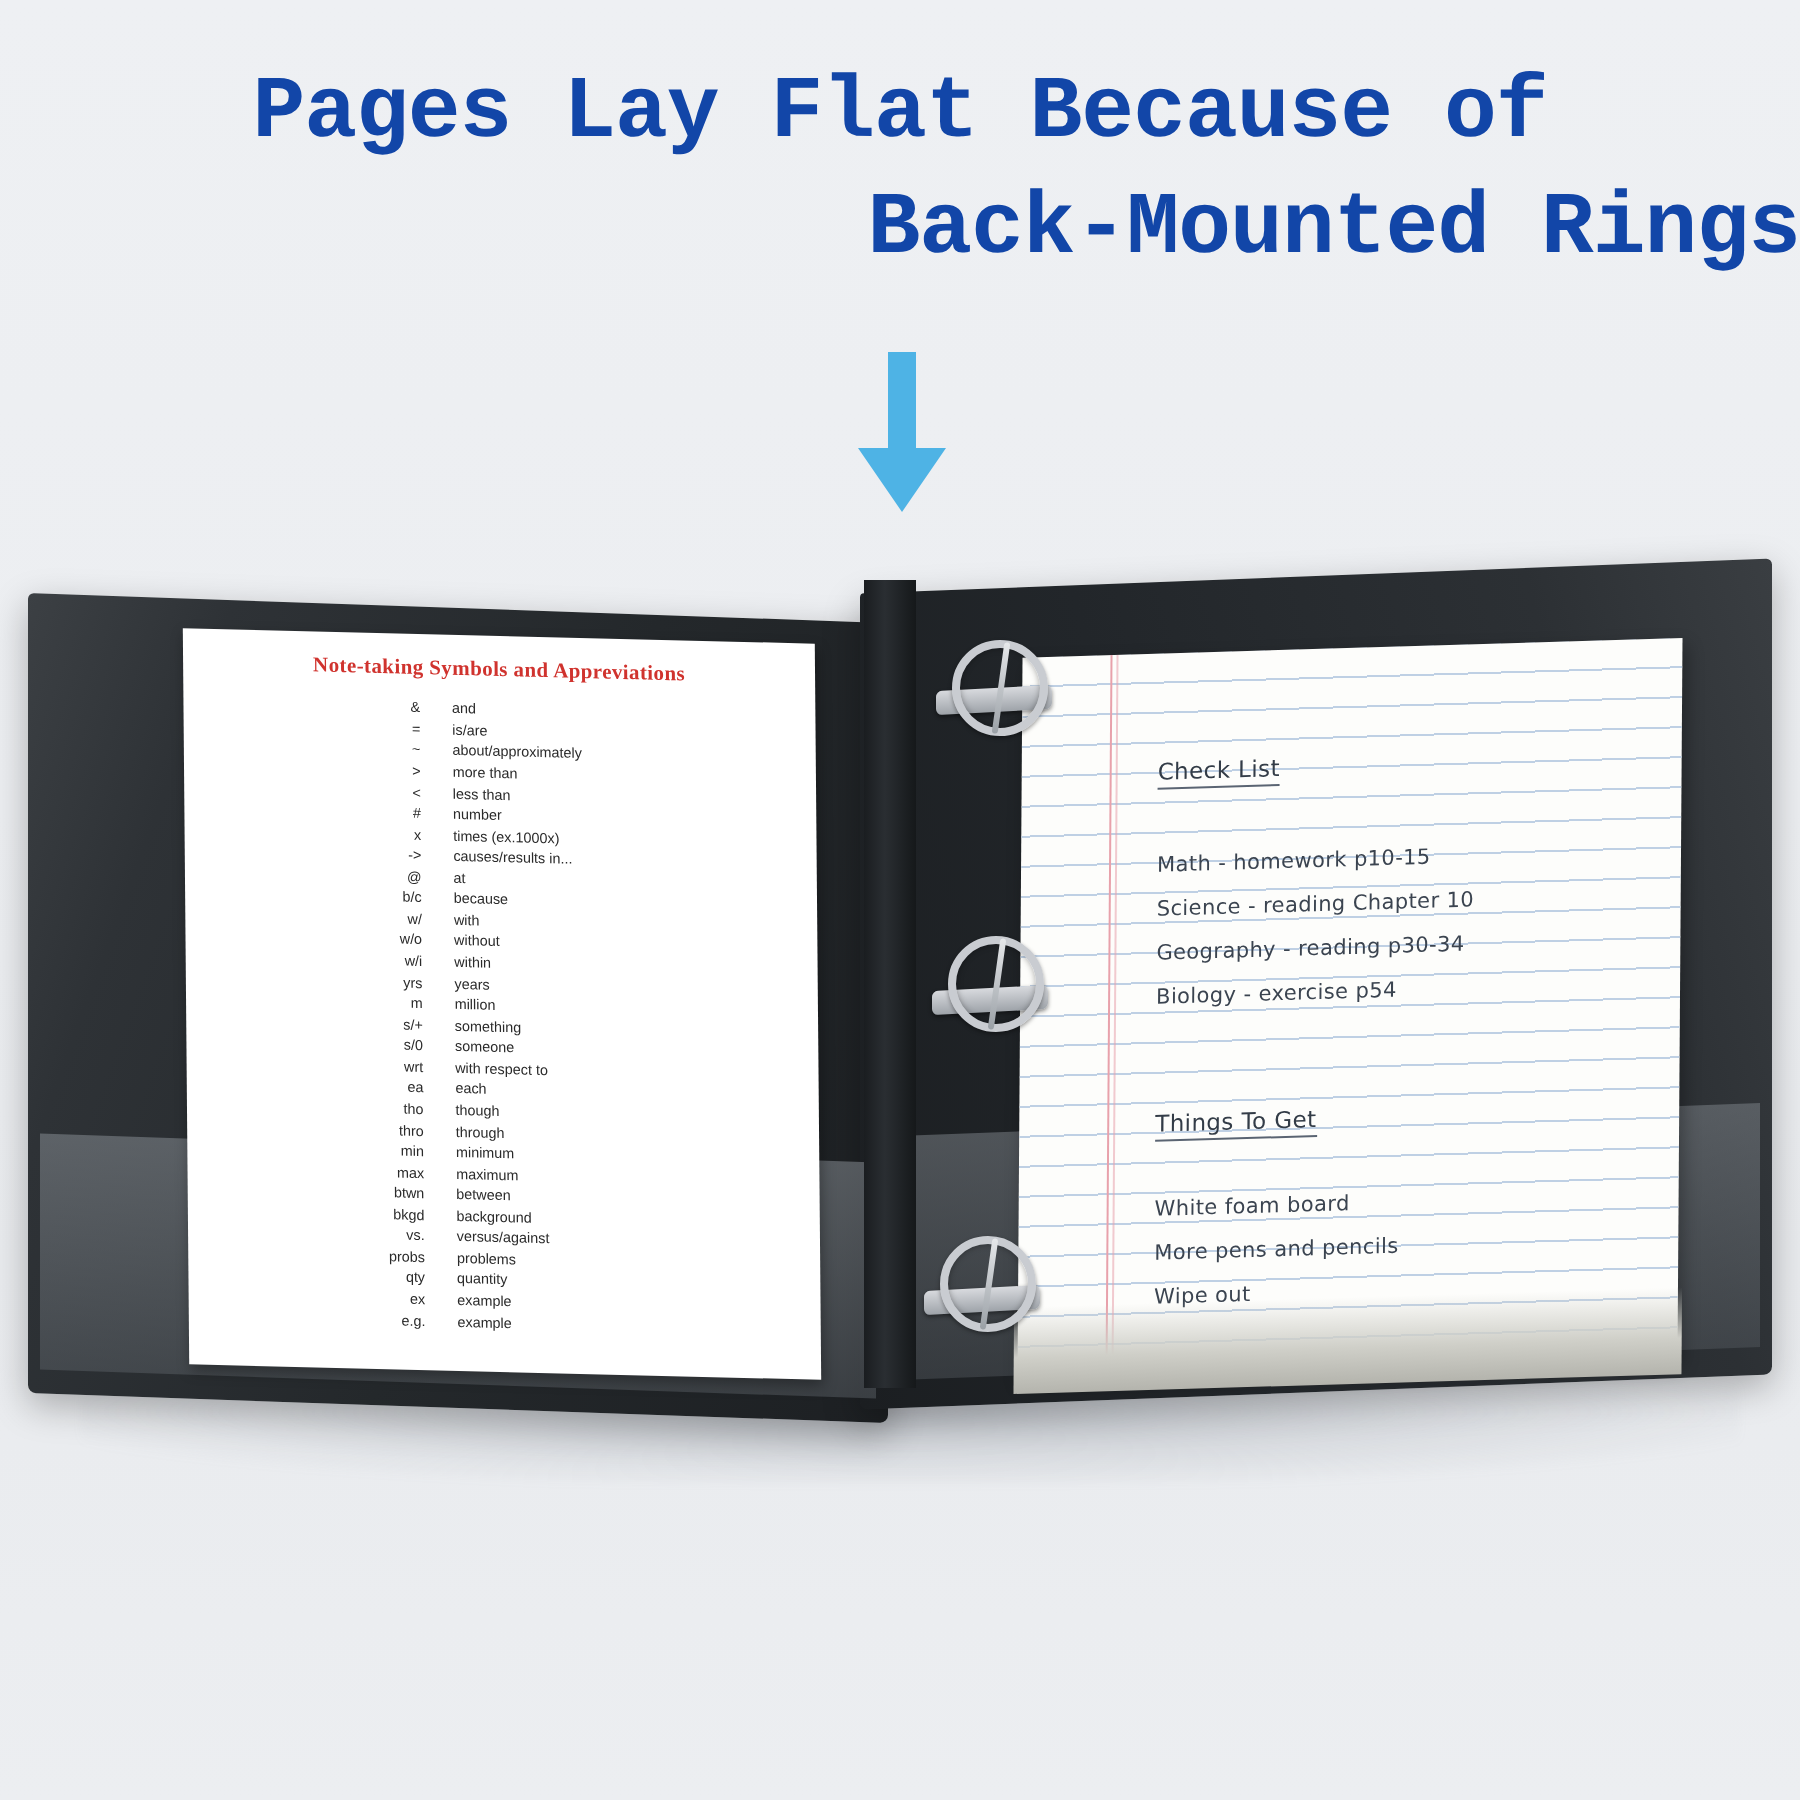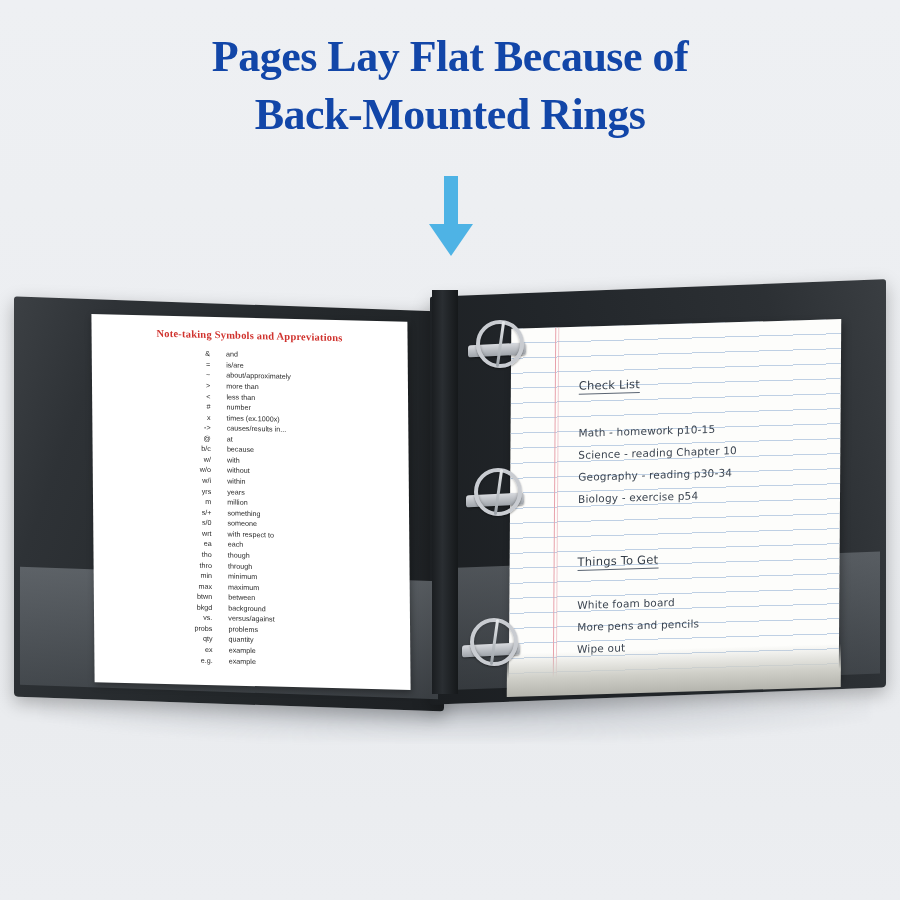--- a/index.html
+++ b/index.html
@@ -26,23 +26,23 @@
     position: absolute;
     top: 28px;
     left: 0;
     width: 900px;
     text-align: center;
     color: #1246a8;
     font-weight: bold;
     font-size: 44px;
     line-height: 1.32;
     letter-spacing: -0.5px;
-    font-family: Liberation Serif, serif;
-  }
-  .headline .l2 { display: block; }
+    font-family: Liberation Mono, monospace;
+  }
+  .headline .l2 { display: block; text-align: right; }
 
   
   .arrow-wrap {
     position: absolute;
     top: 176px;
     left: 427px;
     width: 48px;
     height: 84px;
   }
 

